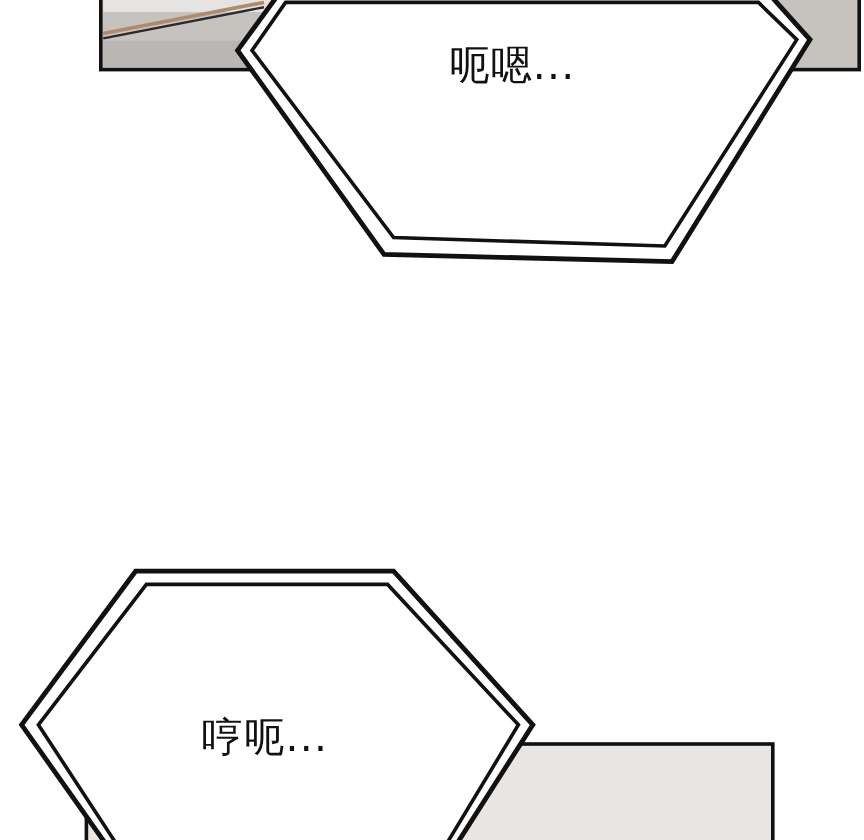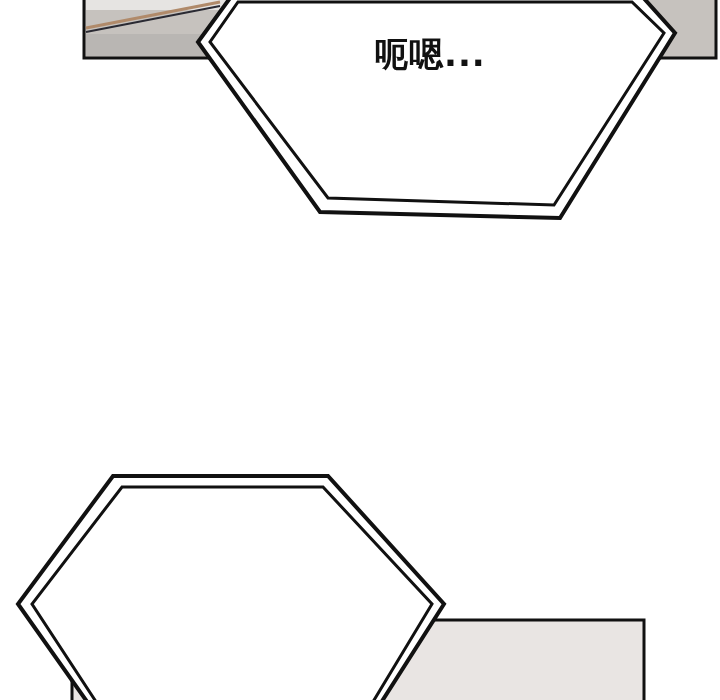--- a/index.html
+++ b/index.html
@@ -1,20 +1,20 @@
 <!DOCTYPE html>
 <html><head>
   <meta charset="utf-8">
   <style>
     html, body { margin: 0; padding: 0; }
     body { width: 720px; height: 700px; background: #ffffff; position: relative; overflow: hidden; font-family: "DejaVu Sans", sans-serif; }
     .page { position: absolute; inset: 0; width: 720px; height: 700px; }
     svg.art { position: absolute; left: 0; top: 0; }
     .bubble-text { position: absolute; font-size: 34px; color: #111; letter-spacing: 1px; white-space: nowrap; font-family: "DejaVu Sans", sans-serif; }
-    #t1 { left: 374px; top: 32px; font-weight: bold; }
+    #t1 { left: 374px; top: 32px; }
     #t2 { left: 168px; top: 592px; }
   </style>
 </head>
 <body>
 
 <div class="page">
   <svg class="art" width="720" height="700" viewBox="0 0 720 700">
 
     <g>
       <rect x="84" y="-4" width="632" height="62" fill="#c6c2be" stroke="#111" stroke-width="3"></rect>
@@ -33,13 +33,14 @@
       <rect x="72" y="620" width="572" height="90" fill="#e9e5e3" stroke="#111" stroke-width="3"></rect>
     </g>
 
     <g>
       <path d="M113 476 L328 476 L444 604 L370 720 L100 720 L18 604 Z" fill="#fff" stroke="#111" stroke-width="4" stroke-linejoin="miter"></path>
       <path d="M122 487 L323 487 L432 604 L362 720 L108 720 L32 604 Z" fill="#fff" stroke="#111" stroke-width="3" stroke-linejoin="miter"></path>
     </g>
   </svg>
 
   <div id="t1" class="bubble-text">呃嗯...</div>
+  <div id="t2" class="bubble-text">哼呃...</div>
 </div>
 
 </body></html>

